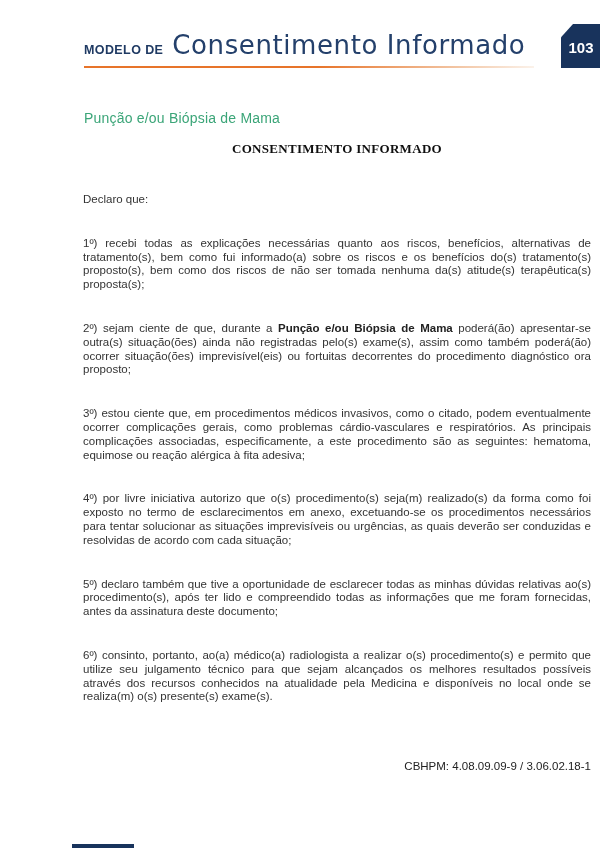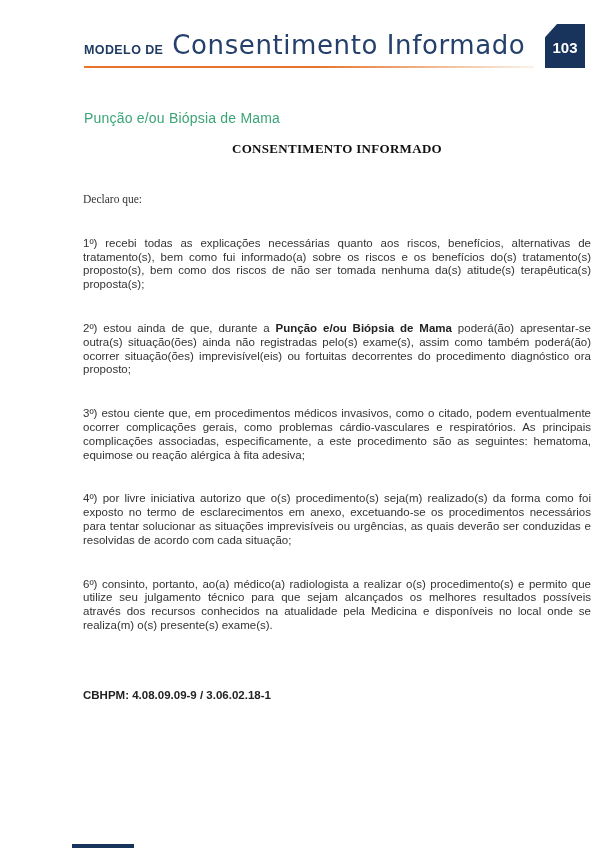--- a/index.html
+++ b/index.html
@@ -15,42 +15,42 @@
   .kicker { font-size:12.5px; font-weight:bold; letter-spacing:0.4px; }
   .hdr-title {
     font-family:"DejaVu Sans", sans-serif; font-size:26px; font-weight:normal;
     letter-spacing:0.6px; color:#24406B;
   }
   .hdr-rule {
     margin-top:6px; width:450px; height:2px;
     background:linear-gradient(90deg,#E7742A 0%,#E7742A 52%,#F2C3A0 82%,#FBF2EA 100%);
   }
   .page-badge {
-    position:absolute; top:24px; right:52px; width:40px; height:44px;
+    position:absolute; top:24px; right:36px; width:40px; height:44px;
     background:#18335C;
     clip-path:polygon(30% 0, 100% 0, 100% 100%, 0 100%, 0 30%);
     display:flex; align-items:center; justify-content:center;
     color:#ffffff; font-weight:bold; font-size:15px; padding-top:2px; box-sizing:border-box;
   }
   
   .proc-title {
     margin:42px 47px 0 47px; font-size:14px; font-weight:normal;
     color:#3BA578; letter-spacing:0.2px;
   }
   .doc-heading {
     margin:15px 0 0 0; text-align:center;
     font-family:"Liberation Serif", serif; font-size:13px; font-weight:bold;
     color:#101010; letter-spacing:0.3px;
   }
   
   .body-text { margin:36px 46px 0 46px; font-size:11.5px; line-height:13.8px; color:#333333; }
-  .intro { margin:0;font-family:Liberation Serif, serif; }
+  .intro { margin:0; }
   .cpara { margin:30px 0 0 0; text-align:justify; }
   .cpara b { color:#222222; }
-  .code-line { margin:56px 0 0 0; font-weight:bold; font-size:11.5px; color:#222222; }
+  .code-line { margin:56px 0 0 0; font-weight:normal; font-size:11.5px; color:#222222;text-align:right; }
   .code-line.cid { margin:17px 0 0 0; }
   
   .footer-bar {
     position:absolute; left:72px; bottom:0; width:62px; height:4px;
     background:#18335C;
   }
 </style>
 </head>
 <body>
 
@@ -68,23 +68,24 @@
   </header>
 
   <h2 class="proc-title">Punção e/ou Biópsia de Mama</h2>
 
   <h3 class="doc-heading">CONSENTIMENTO INFORMADO</h3>
 
   <div class="body-text">
     <p class="intro">Declaro que:</p>
     <div>
         <p class="cpara"><span>1º) recebi todas as explicações necessárias quanto aos riscos, benefícios, alternativas de tratamento(s), bem como fui informado(a) sobre os riscos e os benefícios do(s) tratamento(s) proposto(s), bem como dos riscos de não ser tomada nenhuma da(s) atitude(s) terapêutica(s) proposta(s);</span></p>
-        <p class="cpara"><span>2º) estou ainda de que, durante a </span><b>Punção e/ou Biópsia de Mama</b><span> poderá(ão) apresentar-se outra(s) situação(ões) ainda não registradas pelo(s) exame(s), assim como também poderá(ão) ocorrer situação(ões) imprevisível(eis) ou fortuitas decorrentes do procedimento diagnóstico ora proposto;</span></p>
+        <p class="cpara"><span>2º) sejam ciente de que, durante a </span><b>Punção e/ou Biópsia de Mama</b><span> poderá(ão) apresentar-se outra(s) situação(ões) ainda não registradas pelo(s) exame(s), assim como também poderá(ão) ocorrer situação(ões) imprevisível(eis) ou fortuitas decorrentes do procedimento diagnóstico ora proposto;</span></p>
         <p class="cpara"><span>3º) estou ciente que, em procedimentos médicos invasivos, como o citado, podem eventualmente ocorrer complicações gerais, como problemas cárdio-vasculares e respiratórios. As principais complicações associadas, especificamente, a este procedimento são as seguintes: hematoma, equimose ou reação alérgica à fita adesiva;</span></p>
         <p class="cpara"><span>4º) por livre iniciativa autorizo que o(s) procedimento(s) seja(m) realizado(s) da forma como foi exposto no termo de esclarecimentos em anexo, excetuando-se os procedimentos necessários para tentar solucionar as situações imprevisíveis ou urgências, as quais deverão ser conduzidas e resolvidas de acordo com cada situação;</span></p>
+        <p class="cpara"><span>5º) declaro também que tive a oportunidade de esclarecer todas as minhas dúvidas relativas ao(s) procedimento(s), após ter lido e compreendido todas as informações que me foram fornecidas, antes da assinatura deste documento;</span></p>
         <p class="cpara"><span>6º) consinto, portanto, ao(a) médico(a) radiologista a realizar o(s) procedimento(s) e permito que utilize seu julgamento técnico para que sejam alcançados os melhores resultados possíveis através dos recursos conhecidos na atualidade pela Medicina e disponíveis no local onde se realiza(m)  o(s) presente(s) exame(s).</span></p>
       </div>
     <p class="code-line">CBHPM: 4.08.09.09-9 / 3.06.02.18-1</p>
   </div>
 
   <div class="footer-bar"></div>
 
 </div>
 
 </body></html>

